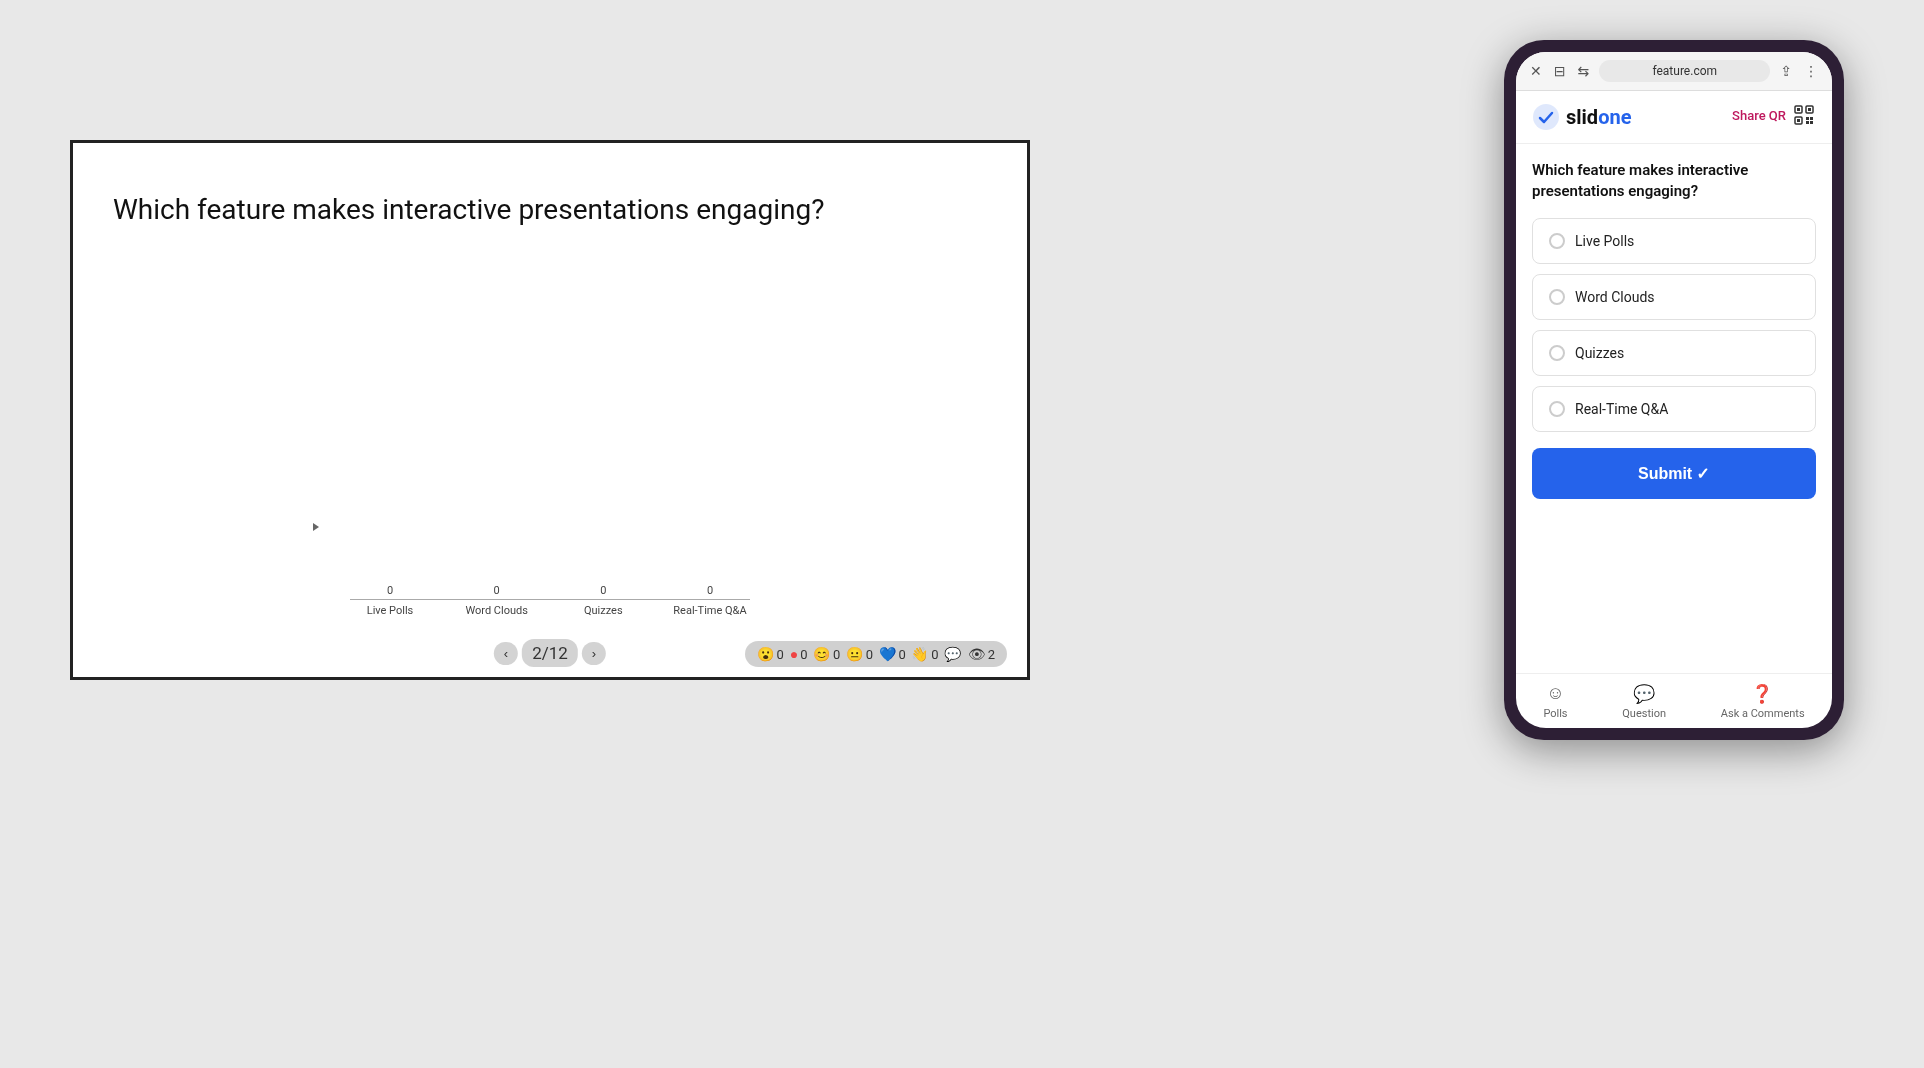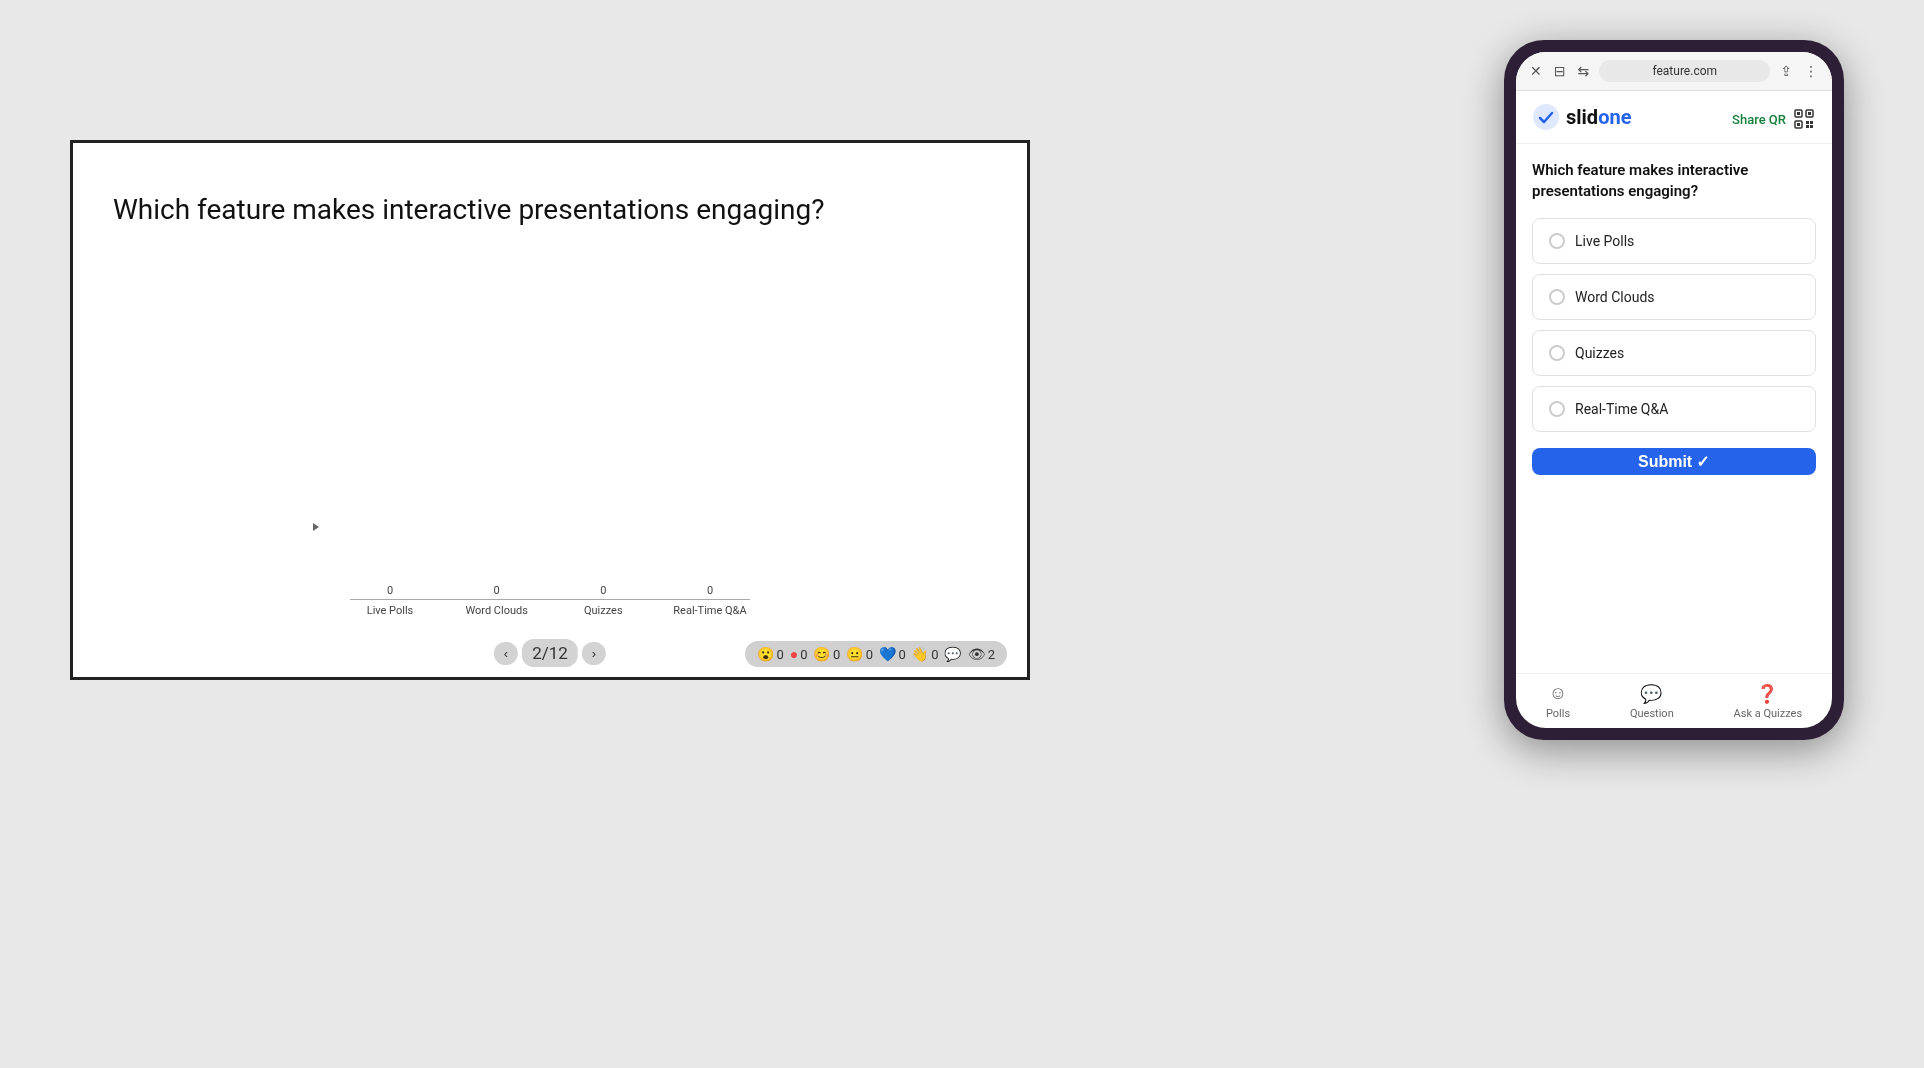--- a/index.html
+++ b/index.html
@@ -201,21 +201,21 @@
     .phone-app {
       flex: 1;
       display: flex;
       flex-direction: column;
       overflow: hidden;
     }
 
     .phone-header {
       padding: 12px 16px;
       display: flex;
-      align-items: flex-end;
+      align-items: flex-start;
       justify-content: space-between;
       border-bottom: 1px solid #eee;
     }
 
     .logo-area {
       display: flex;
       align-items: center;
       gap: 6px;
     }
 
@@ -232,21 +232,21 @@
 
     .logo-text span {
       color: #2563eb;
     }
 
     .share-qr {
       display: flex;
       align-items: center;
       gap: 6px;
       font-size: 13px;
-      color: #15803d;
+      color: #be185d;
       font-weight: 500;
     }
 
     .qr-icon {
       width: 24px;
       height: 24px;
     }
 
     .phone-body {
       flex: 1;
@@ -289,21 +289,21 @@
     .poll-option-label {
       font-size: 14px;
       color: #222;
     }
 
     .submit-btn {
       background: #2563eb;
       color: #fff;
       border: none;
       border-radius: 8px;
-      padding: 4px;
+      padding: 16px;
       font-size: 16px;
       font-weight: 600;
       width: 100%;
       cursor: pointer;
       display: flex;
       align-items: center;
       justify-content: center;
       gap: 6px;
       margin-top: 6px;
     }
@@ -475,21 +475,21 @@
           <div class="bottom-bar-item">
             <span class="bottom-bar-icon">☺</span>
             <span>Polls</span>
           </div>
           <div class="bottom-bar-item">
             <span class="bottom-bar-icon">💬</span>
             <span>Question</span>
           </div>
           <div class="bottom-bar-item">
             <span class="bottom-bar-icon">❓</span>
-            <span>Ask a Quizzes</span>
+            <span>Ask a Comments</span>
           </div>
         </div>
 
       </div>
     </div>
   </div>
 
 </div>
 
 </body></html>

